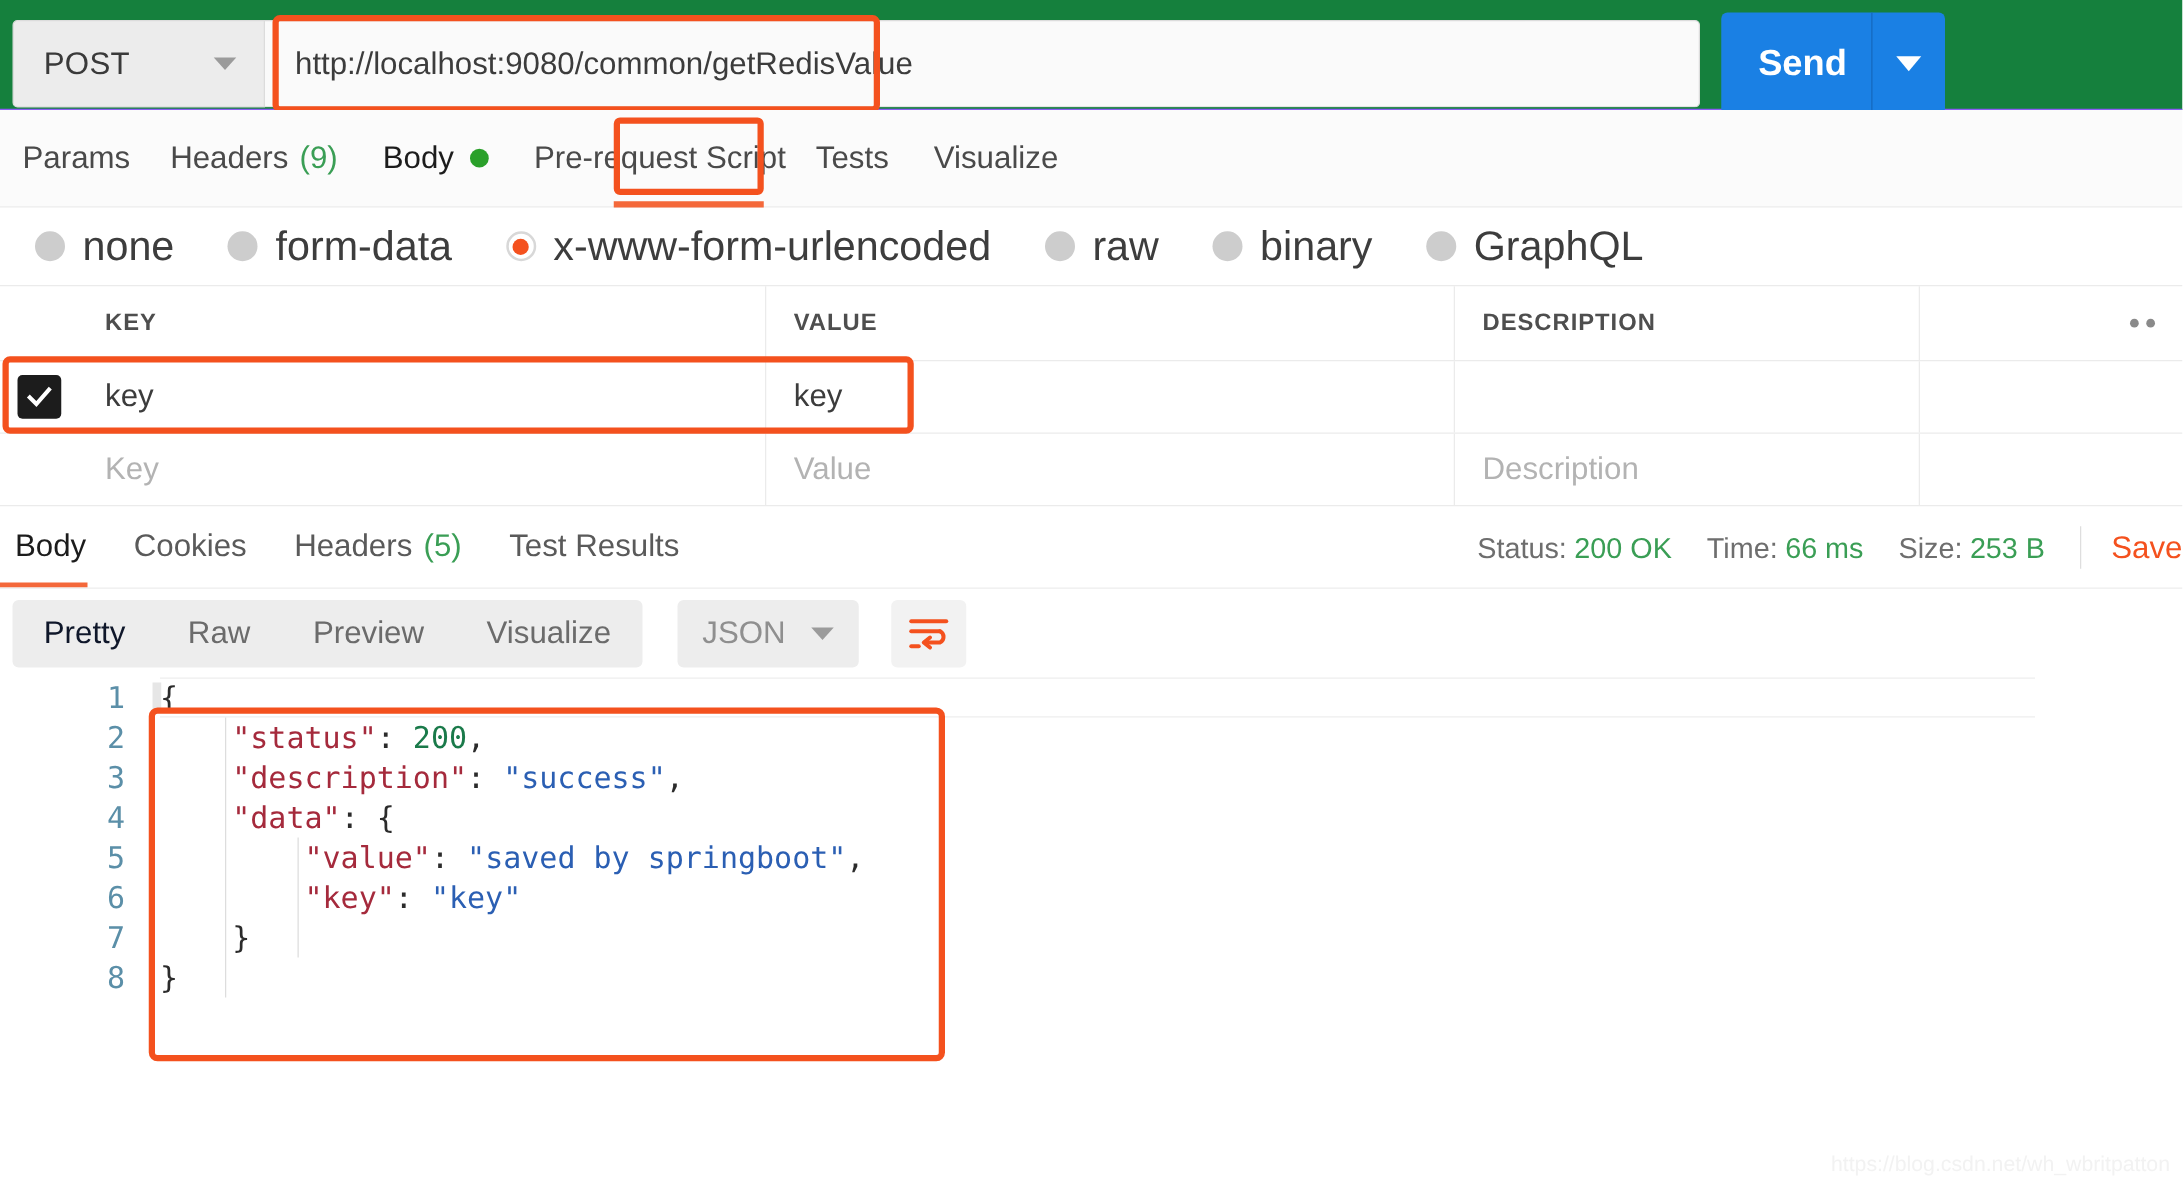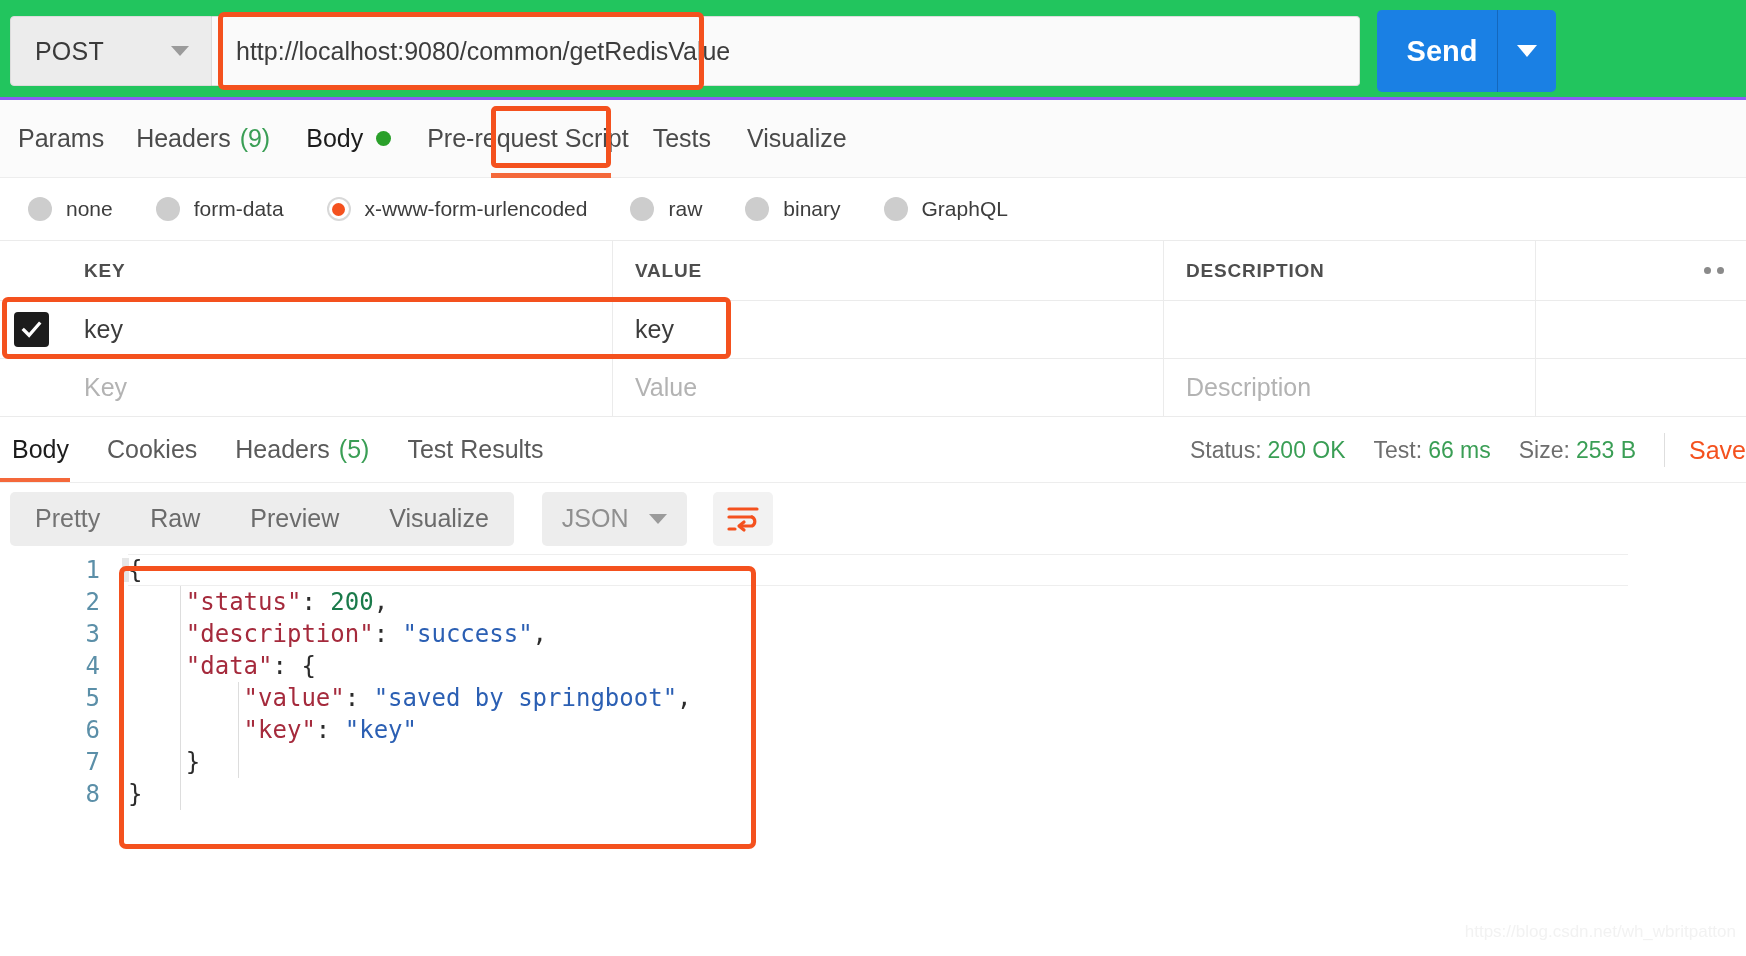--- a/index.html
+++ b/index.html
@@ -6,23 +6,23 @@
   html, body {
     width: 1746px; height: 956px;
     background: #ffffff;
     font-family: "Liberation Sans", sans-serif;
     overflow: hidden;
   }
 
   
   .urlbar {
     position: relative;
-    height: 100px;
-    background: #22c55e;
-    border-bottom: 3px solid #8b5cf6;
+    height: 88px;
+    background: #15803d;
+    border-bottom: 1px solid #8b5cf6;
   }
   .method-box {
     position: absolute; left: 10px; top: 16px;
     width: 202px; height: 70px;
     background: #ececec;
     border: 1px solid #dcdcdc;
     border-radius: 4px 0 0 4px;
     display: flex; align-items: center;
   }
   .method-label {
@@ -114,21 +114,21 @@
   .radio-dot {
     width: 24px; height: 24px; border-radius: 50%;
     background: #cdcdcd; margin-right: 14px;
     display: flex; align-items: center; justify-content: center;
   }
   .radio-dot.on { background: #ffffff; border: 2px solid #d8d8d8; }
   .radio-dot.on::after {
     content: ""; width: 13px; height: 13px; border-radius: 50%;
     background: #f4511e;
   }
-  .radio-label { font-size: 21px; color: #3d3d3d; }
+  .radio-label { font-size: 33px; color: #3d3d3d; }
 
   
   .kvtable { position: relative; background: #fff; }
   .kvrow { display: flex; border-top: 1px solid #ebebeb; height: 58px; }
   .kvrow.header { height: 60px; }
   .kvrow.header .cell { font-size: 19px; font-weight: bold; color: #4e4e4e; letter-spacing: .8px; }
   .cell { display: flex; align-items: center; border-right: 1px solid #ebebeb; padding-left: 22px; }
   .c-check { width: 62px; border-right: none; justify-content: center; padding-left: 0; }
   .c-key { width: 551px; }
   .c-val { width: 551px; }
@@ -179,21 +179,21 @@
   .viewbar {
     position: relative; height: 72px; background: #fff;
     display: flex; align-items: center; padding-left: 10px;
     border-top: 1px solid #ededed;
   }
   .seg {
     height: 54px; background: #ededed; border-radius: 5px;
     display: flex; align-items: center;
   }
   .seg .opt { font-size: 25px; color: #6b6b6b; padding: 0 25px; }
-  .seg .opt.active { color: #737373; }
+  .seg .opt.active { color: #0f172a; }
   .fmt {
     height: 54px; background: #ededed; border-radius: 5px;
     display: flex; align-items: center; margin-left: 28px; padding: 0 20px; text-align: right;
   }
   .fmt .lbl { font-size: 25px; color: #8f8f8f; }
   .fmt .car {
     width: 0; height: 0; margin-left: 20px;
     border-left: 9px solid transparent;
     border-right: 9px solid transparent;
     border-top: 10px solid #9b9b9b;
@@ -386,21 +386,21 @@
     </div>
     <div class="ptab" style="margin-left: 38px;">
       <span>Headers</span>
       <span class="cnt">(5)</span>
     </div>
     <div class="ptab" style="margin-left: 38px;">
       <span>Test Results</span>
     </div>
     <div class="meta">
     <span class="meta-item"><span>Status:</span><b>200 OK</b></span>
-    <span class="meta-item"><span>Test:</span><b>66 ms</b></span>
+    <span class="meta-item"><span>Time:</span><b>66 ms</b></span>
     <span class="meta-item"><span>Size:</span><b>253 B</b></span>
     <span class="meta-sep"></span>
     <span class="save-link">Save</span>
   </div>
 </div>
 
 <div class="viewbar">
   <div class="seg" id="viewModes">
       <span class="opt active">Pretty</span>
       <span class="opt">Raw</span>

